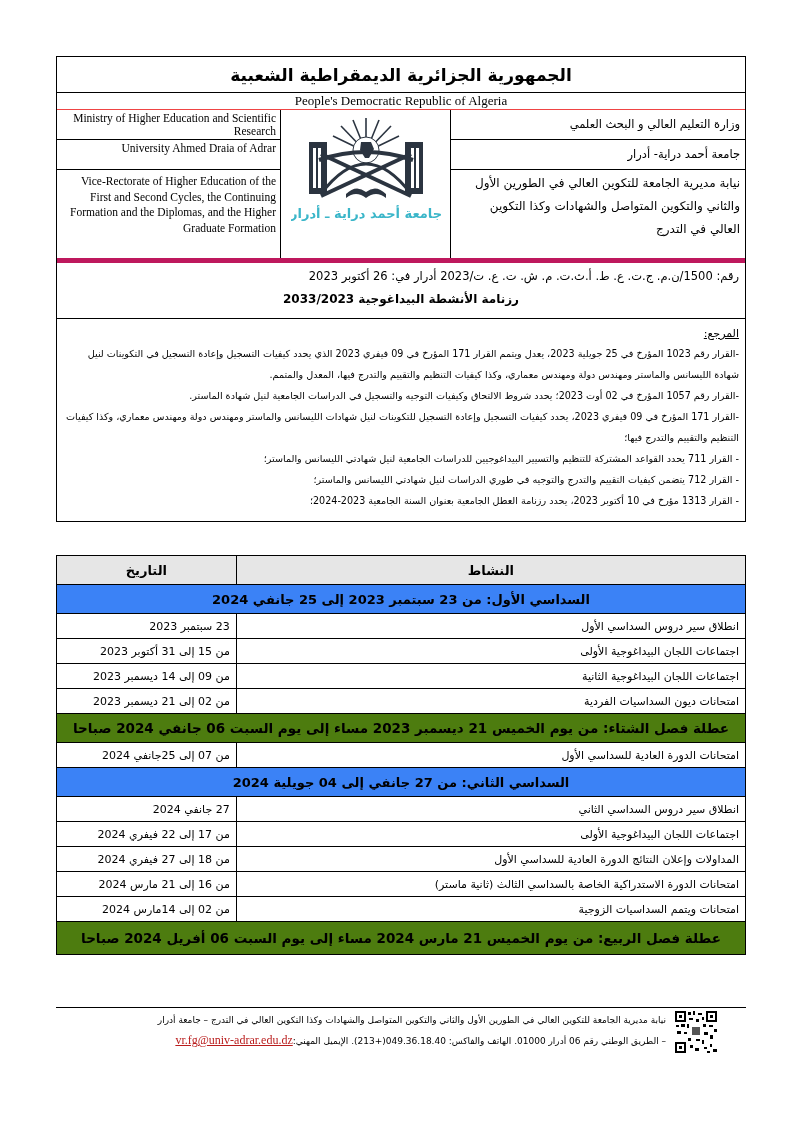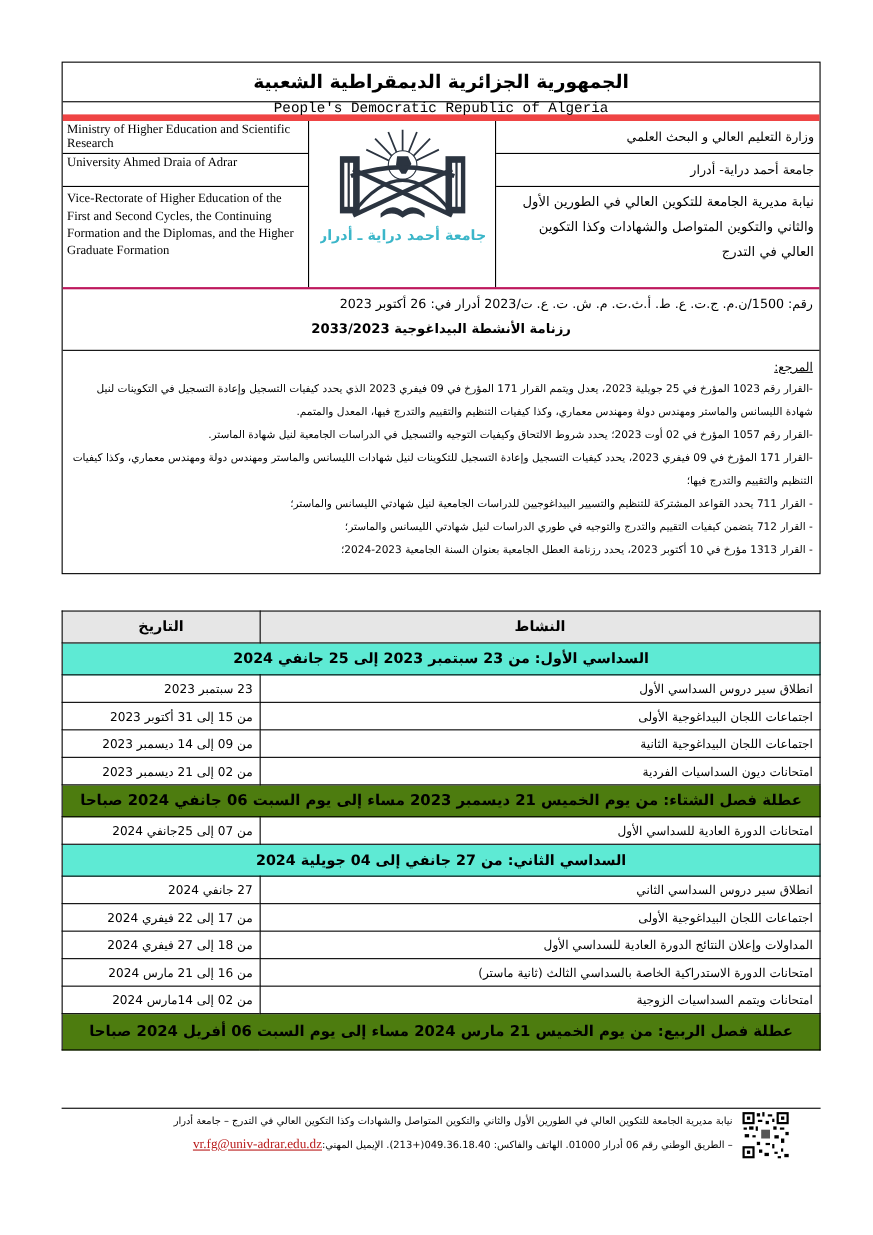--- a/index.html
+++ b/index.html
@@ -9,26 +9,26 @@
   .header-box {
     position: absolute; left: 56px; top: 56px; width: 690px; height: 466px;
     border: 1px solid #000;
   }
   .hdr-ar-title {
     height: 36px; border-bottom: 1px solid #000;
     display: flex; align-items: center; justify-content: center;
     font-size: 17px; font-weight: bold; direction: rtl;
   }
   .hdr-en-title {
-    height: 17px; border-bottom: 6px solid #ef4444;
+    height: 17px; border-bottom: 1px solid #ef4444;
     display: flex; align-items: center; justify-content: center;
-    font-family: Liberation Mono, monospace; font-size: 13px;
+    font-family: Liberation Serif, serif; font-size: 13px;
   }
   .hdr-grid {
-    display: flex; height: 153px; border-bottom: 2px solid #be185d;
+    display: flex; height: 153px; border-bottom: 5px solid #be185d; text-align: right;
   }
   .hdr-left { width: 224px; border-right: 1px solid #000; display: flex; flex-direction: column; }
   .hdr-mid { width: 170px; border-right: 1px solid #000; display: flex; align-items: flex-start; justify-content: center; padding-top: 4px; }
   .hdr-right { flex: 1; display: flex; flex-direction: column; direction: rtl; }
   .en-cell {
     font-family: "Liberation Serif", serif; font-size: 11.5px; line-height: 13px;
     padding: 2px 4px; border-bottom: 1px solid #000;
   }
   .en-cell.c1 { height: 30px; }
   .en-cell.c2 { height: 30px; }
@@ -59,21 +59,21 @@
     border: 1px solid #000; font-weight: normal;
   }
   .cal-table th {
     background: #e6e6e6; height: 29px; font-size: 13px; font-weight: bold; text-align: center;
   }
   .cal-table .col-activity { width: 510px; }
   .cal-table .col-date { width: 180px; }
   .cal-table td.act { font-size: 11px; padding: 0 6px; height: 25px; text-align: right; }
   .cal-table td.dt { font-size: 11px; padding: 0 6px; height: 25px; text-align: right; }
   .cal-table td.section {
-    background: #5eead4; text-align: center; font-weight: bold; font-size: 13px; height: 29px;
+    background: #3b82f6; text-align: center; font-weight: bold; font-size: 13px; height: 29px;
   }
   .cal-table td.holiday {
     background: #4d7c0f; text-align: center; font-weight: bold; font-size: 13.5px; height: 29px;
   }
   .cal-table td.holiday.tall { height: 33px; }
 
   .footer-line {
     position: absolute; left: 56px; top: 1007px; width: 690px; height: 1px; background: #000;
   }
   .footer {

